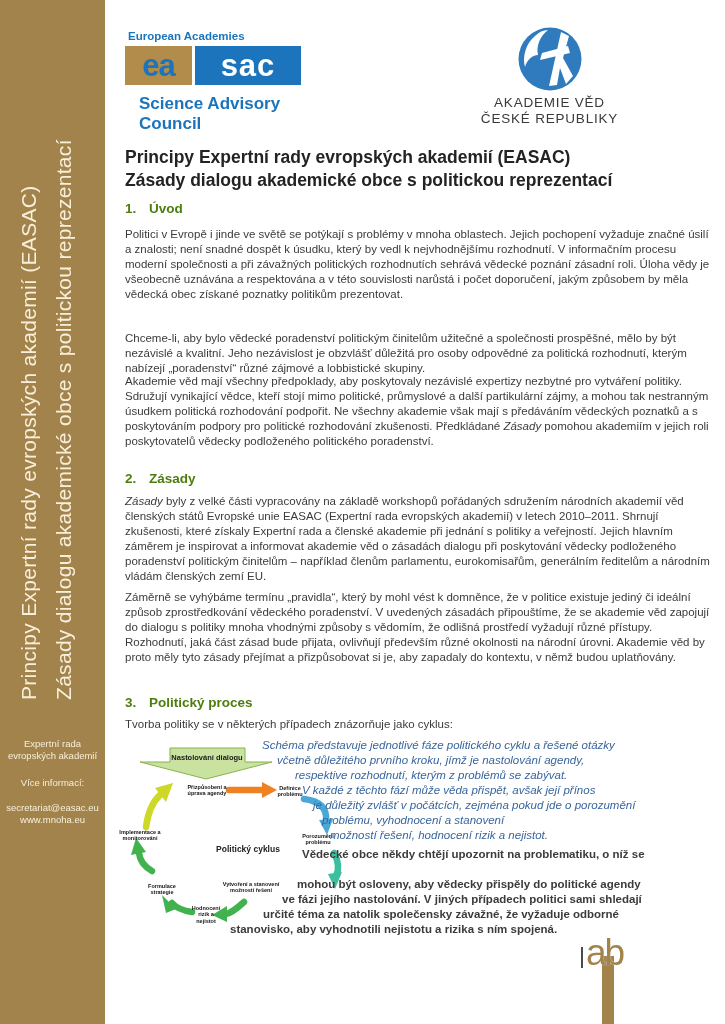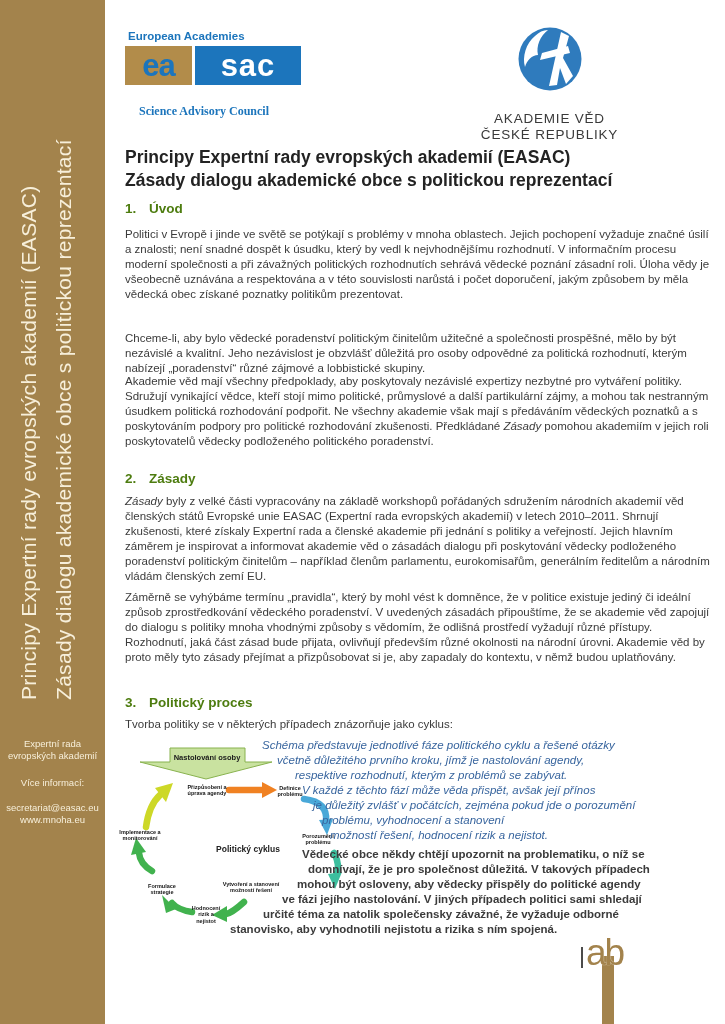--- a/index.html
+++ b/index.html
@@ -12,25 +12,25 @@
   .side-foot{position:absolute;left:0;width:105px;text-align:center;color:#F7EFDA;
              font-size:9.5px;line-height:12px;}
   
   .easac-logo{position:absolute;left:125px;top:30px;width:210px;}
   .ea-top{font-weight:bold;font-size:11.5px;color:#1C75BC;margin-left:3px;}
   .ea-row{display:flex;gap:3px;margin-top:4px;}
   .ea-box{width:67px;height:39px;background:#B28C4A;color:#1C75BC;font-weight:bold;
           font-size:31px;display:flex;align-items:center;justify-content:center;letter-spacing:-1px;}
   .sac-box{width:106px;height:39px;background:#1C75BC;color:#ffffff;font-weight:bold;
            font-size:31px;display:flex;align-items:center;justify-content:center;letter-spacing:1px;}
-  .ea-bottom{font-weight:bold;font-size:12px;color:#1C75BC;margin-top:19px;margin-left:14px;font-family:Liberation Serif, serif;}
+  .ea-bottom{font-weight:bold;font-size:17px;color:#1C75BC;margin-top:9px;margin-left:14px;}
   .avcr-logo{position:absolute;left:452px;top:27px;width:195px;text-align:center;}
   .avcr-logo svg{display:block;margin:0 auto;}
   .avcr-name{font-size:13.5px;letter-spacing:.8px;color:#3a3a3a;line-height:16px;}
-  .avcr-name.first{margin-top:20px;}
+  .avcr-name.first{margin-top:4px;}
   
   .block{position:absolute;left:125px;width:588px;color:#3b3b3b;font-size:11.5px;line-height:15px;margin:0;}
   .title-line{font-weight:bold;font-size:17.5px;line-height:23px;color:#232323;}
   .h2{font-weight:bold;font-size:13.5px;color:#4d7c0f;}
   .h2 .num{display:inline-block;width:24px;}
   .it{font-style:italic;}
   
   .figure{position:absolute;left:125px;top:736px;width:588px;height:222px;}
   .diagram-svg{position:absolute;left:-5px;top:7px;}
   .node{position:absolute;transform:translate(-50%,-50%);font-size:5.5px;font-weight:bold;
@@ -128,21 +128,21 @@
       <polygon points="107,163 107,179 92,172" fill="#41B24E"></polygon>
       <path d="M 72,169 Q 58,167 52,160" stroke="#41B24E" stroke-width="6.5" fill="none" stroke-linecap="round"></path>
       <polygon points="56,166 46,170 42,152" fill="#41B24E"></polygon>
       <path d="M 32,128 Q 20,121 19,110" stroke="#41B24E" stroke-width="6.5" fill="none" stroke-linecap="round"></path>
       <polygon points="11,112 26,109 16,95" fill="#41B24E"></polygon>
 
       <path d="M 26,84 Q 29,62 40,52" stroke="#CDD827" stroke-width="6.5" fill="none" stroke-linecap="round"></path>
       <polygon points="35,45 46,59 53,40" fill="#CDD827"></polygon>
     </svg>
 
-    <div class="banner-label" style="left:82px;top:21px;">Nastolování osoby</div>
+    <div class="banner-label" style="left:82px;top:21px;">Nastolování dialogu</div>
     <div class="node" style="left:82px;top:54px;">Přizpůsobení a
 úprava agendy</div>
     <div class="node" style="left:165px;top:55px;">Definice
 problému</div>
     <div class="node" style="left:193px;top:103px;">Porozumění
 problému</div>
     <div class="node" style="left:126px;top:151px;">Vytvoření a stanovení
 možností řešení</div>
     <div class="node" style="left:81px;top:178px;">Hodnocení
 rizik a
@@ -155,21 +155,20 @@
 
     <div class="cap-line" style="left:137px;top:3px;">Schéma představuje jednotlivé fáze politického cyklu a řešené otázky</div>
     <div class="cap-line" style="left:152px;top:18px;">včetně důležitého prvního kroku, jímž je nastolování agendy,</div>
     <div class="cap-line" style="left:170px;top:33px;">respektive rozhodnutí, kterým z problémů se zabývat.</div>
     <div class="cap-line" style="left:177px;top:48px;">V každé z těchto fází může věda přispět, avšak její přínos</div>
     <div class="cap-line" style="left:188px;top:63px;">je důležitý zvlášť v počátcích, zejména pokud jde o porozumění</div>
     <div class="cap-line" style="left:197px;top:78px;">problému, vyhodnocení a stanovení</div>
     <div class="cap-line" style="left:205px;top:93px;">možností řešení, hodnocení rizik a nejistot.</div>
 
     <div class="flow-line" style="left:177px;top:112px;">Vědecké obce někdy chtějí upozornit na problematiku, o níž se</div>
-    <div class="flow-line" style="left:183px;top:127px;">domnívají, že je pro společnost důležitá. V takových případech</div>
     <div class="flow-line" style="left:172px;top:142px;">mohou být osloveny, aby vědecky přispěly do politické agendy</div>
     <div class="flow-line" style="left:157px;top:157px;">ve fázi jejího nastolování. V jiných případech politici sami shledají</div>
     <div class="flow-line" style="left:138px;top:172px;">určité téma za natolik společensky závažné, že vyžaduje odborné</div>
     <div class="flow-line" style="left:105px;top:187px;">stanovisko, aby vyhodnotili nejistotu a rizika s ním spojená.</div>
   </div>
 
   <div class="marker-tick"></div>
   <div class="marker-ab">ab</div>
   <div class="marker-ribbon"></div>
 

